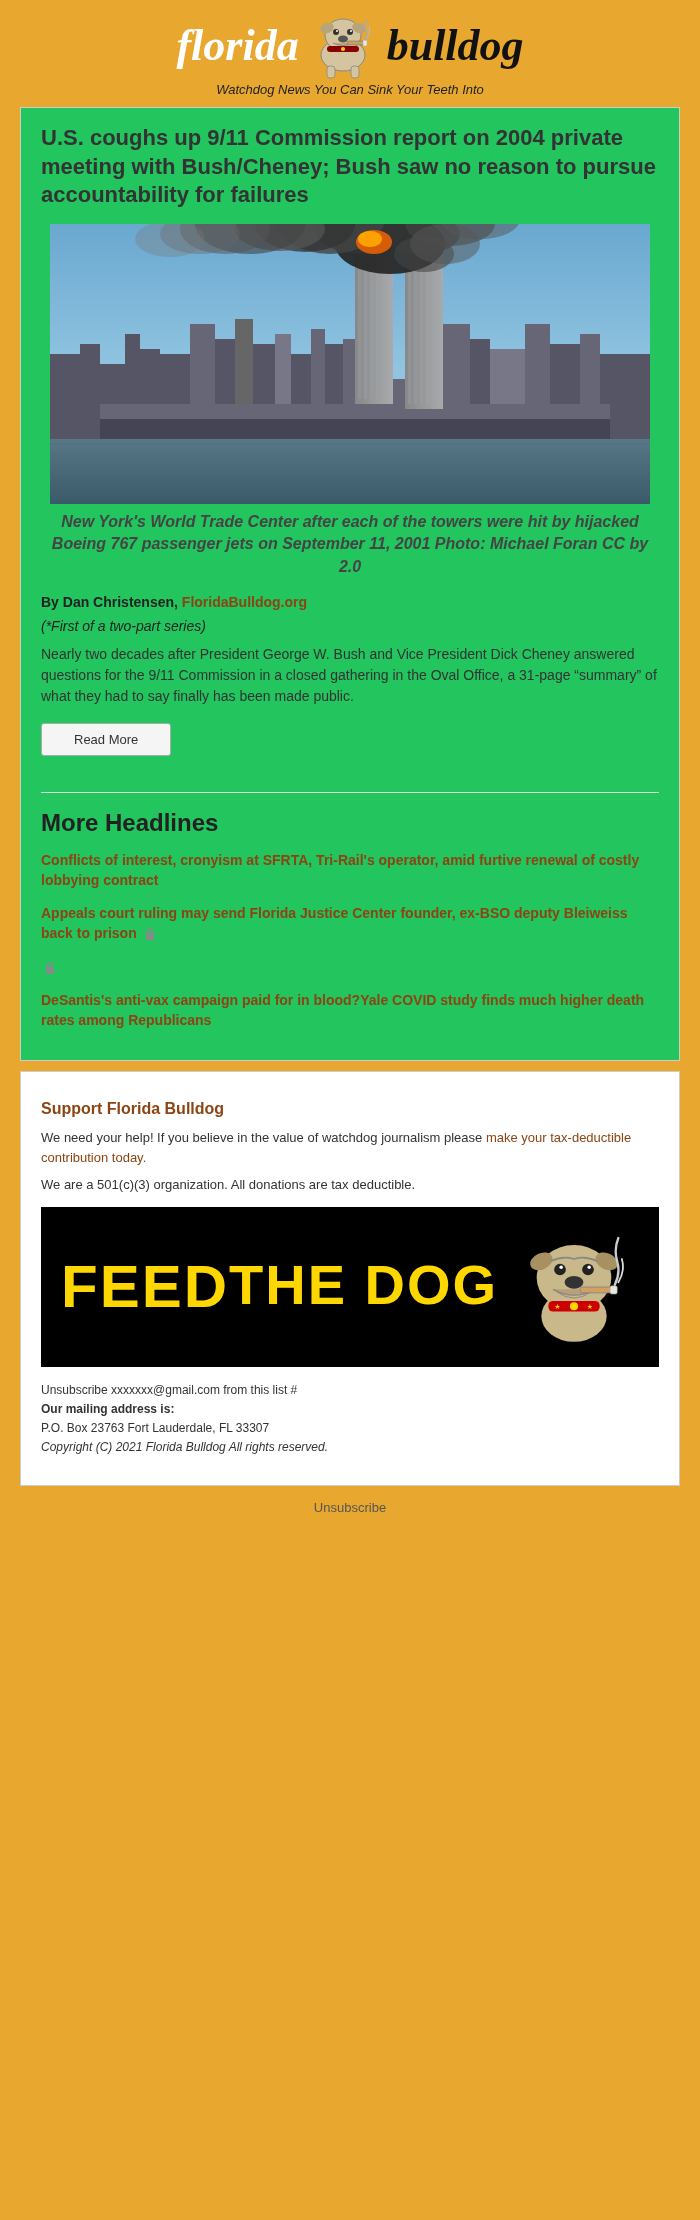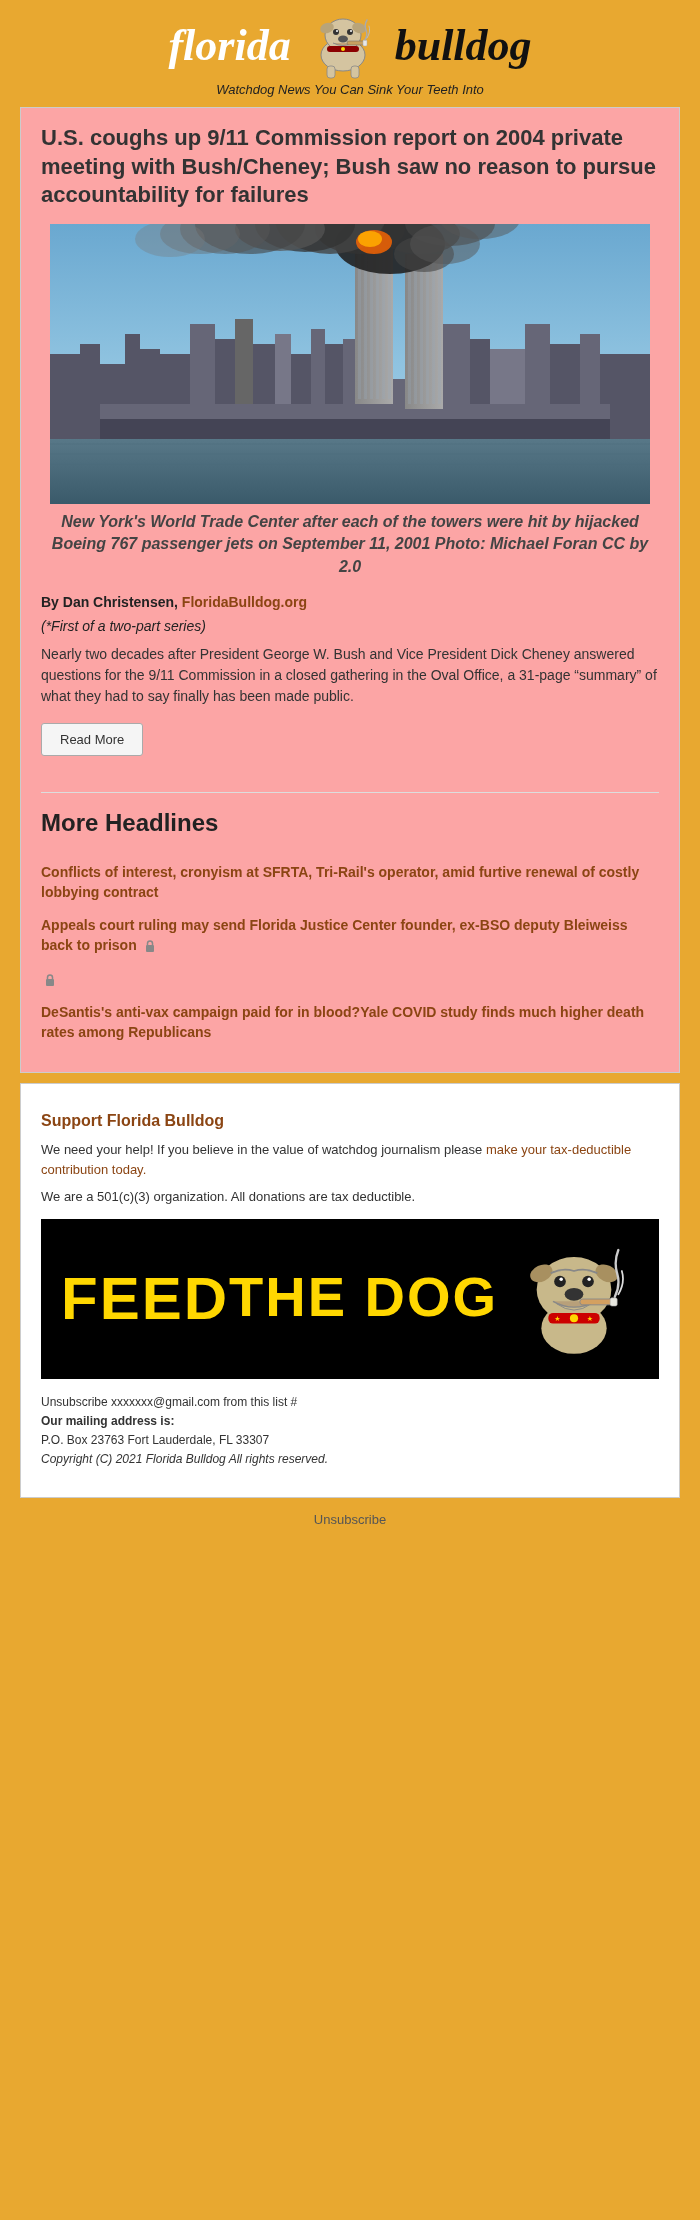--- a/index.html
+++ b/index.html
@@ -7,21 +7,21 @@
       background-color: #e8a830;
       font-family: Arial, sans-serif;
       font-size: 14px;
       color: #222;
       width: 700px;
       margin: 0 auto;
     }
 
     
     .main-content {
-      background-color: #fca5a5;
+      background-color: #22c55e;
       margin: 0 20px;
       padding: 16px 20px;
       border: 1px solid #ccc;
     }
 
     
     .article-headline {
       font-size: 22px;
       font-weight: bold;
       color: #333;
@@ -66,21 +66,21 @@
     .article-body {
       font-size: 14px;
       line-height: 1.5;
       color: #333;
       margin-bottom: 16px;
     }
 
     
     .read-more-btn {
       display: inline-block;
-      padding: 8px 18px;
+      padding: 8px 32px;
       background-color: #f5f5f5;
       border: 1px solid #aaa;
       color: #333;
       font-size: 13px;
       cursor: pointer;
       border-radius: 3px;
       margin-bottom: 20px;
     }
 
     
@@ -88,21 +88,21 @@
       border: none;
       border-top: 1px solid #ddd;
       margin: 16px 0;
     }
 
     
     .more-headlines-title {
       font-size: 24px;
       font-weight: bold;
       color: #222;
-      margin-bottom: 26px;
+      margin-bottom: 14px;
     }
 
     .headline-item {
       margin-bottom: 14px;
     }
     .headline-link {
       font-size: 14px;
       font-weight: bold;
       color: #8B4513;
       line-height: 1.4;
@@ -181,21 +181,21 @@
 
     
     .logo-wrap {
       text-align: center;
       padding: 10px 0 2px 0;
     }
     .logo-row {
       display: flex;
       align-items: center;
       justify-content: center;
-      gap: 12px;
+      gap: 4px;
     }
     .logo-text-florida {
       font-family: Georgia, 'Times New Roman', serif;
       font-size: 44px;
       font-weight: bold;
       color: #fff;
       font-style: italic;
     }
     .logo-dog-svg {
       width: 80px;

